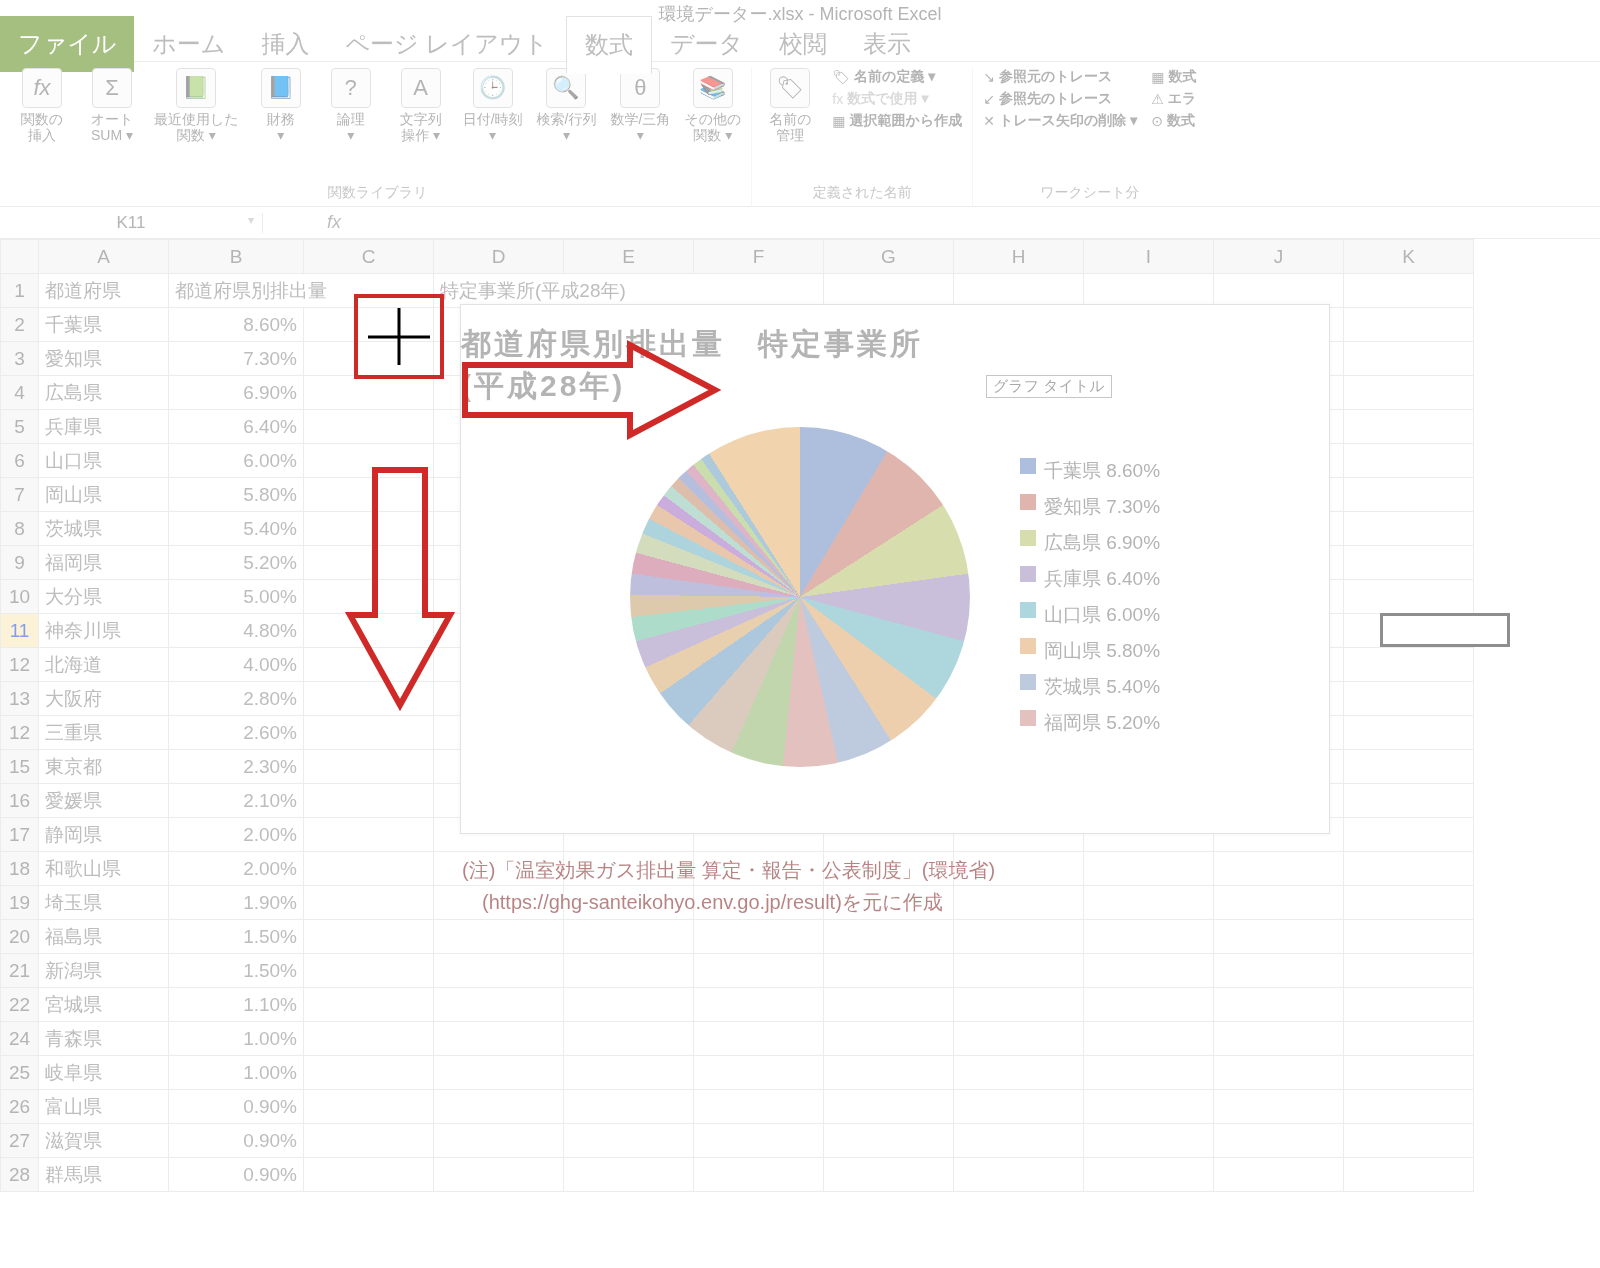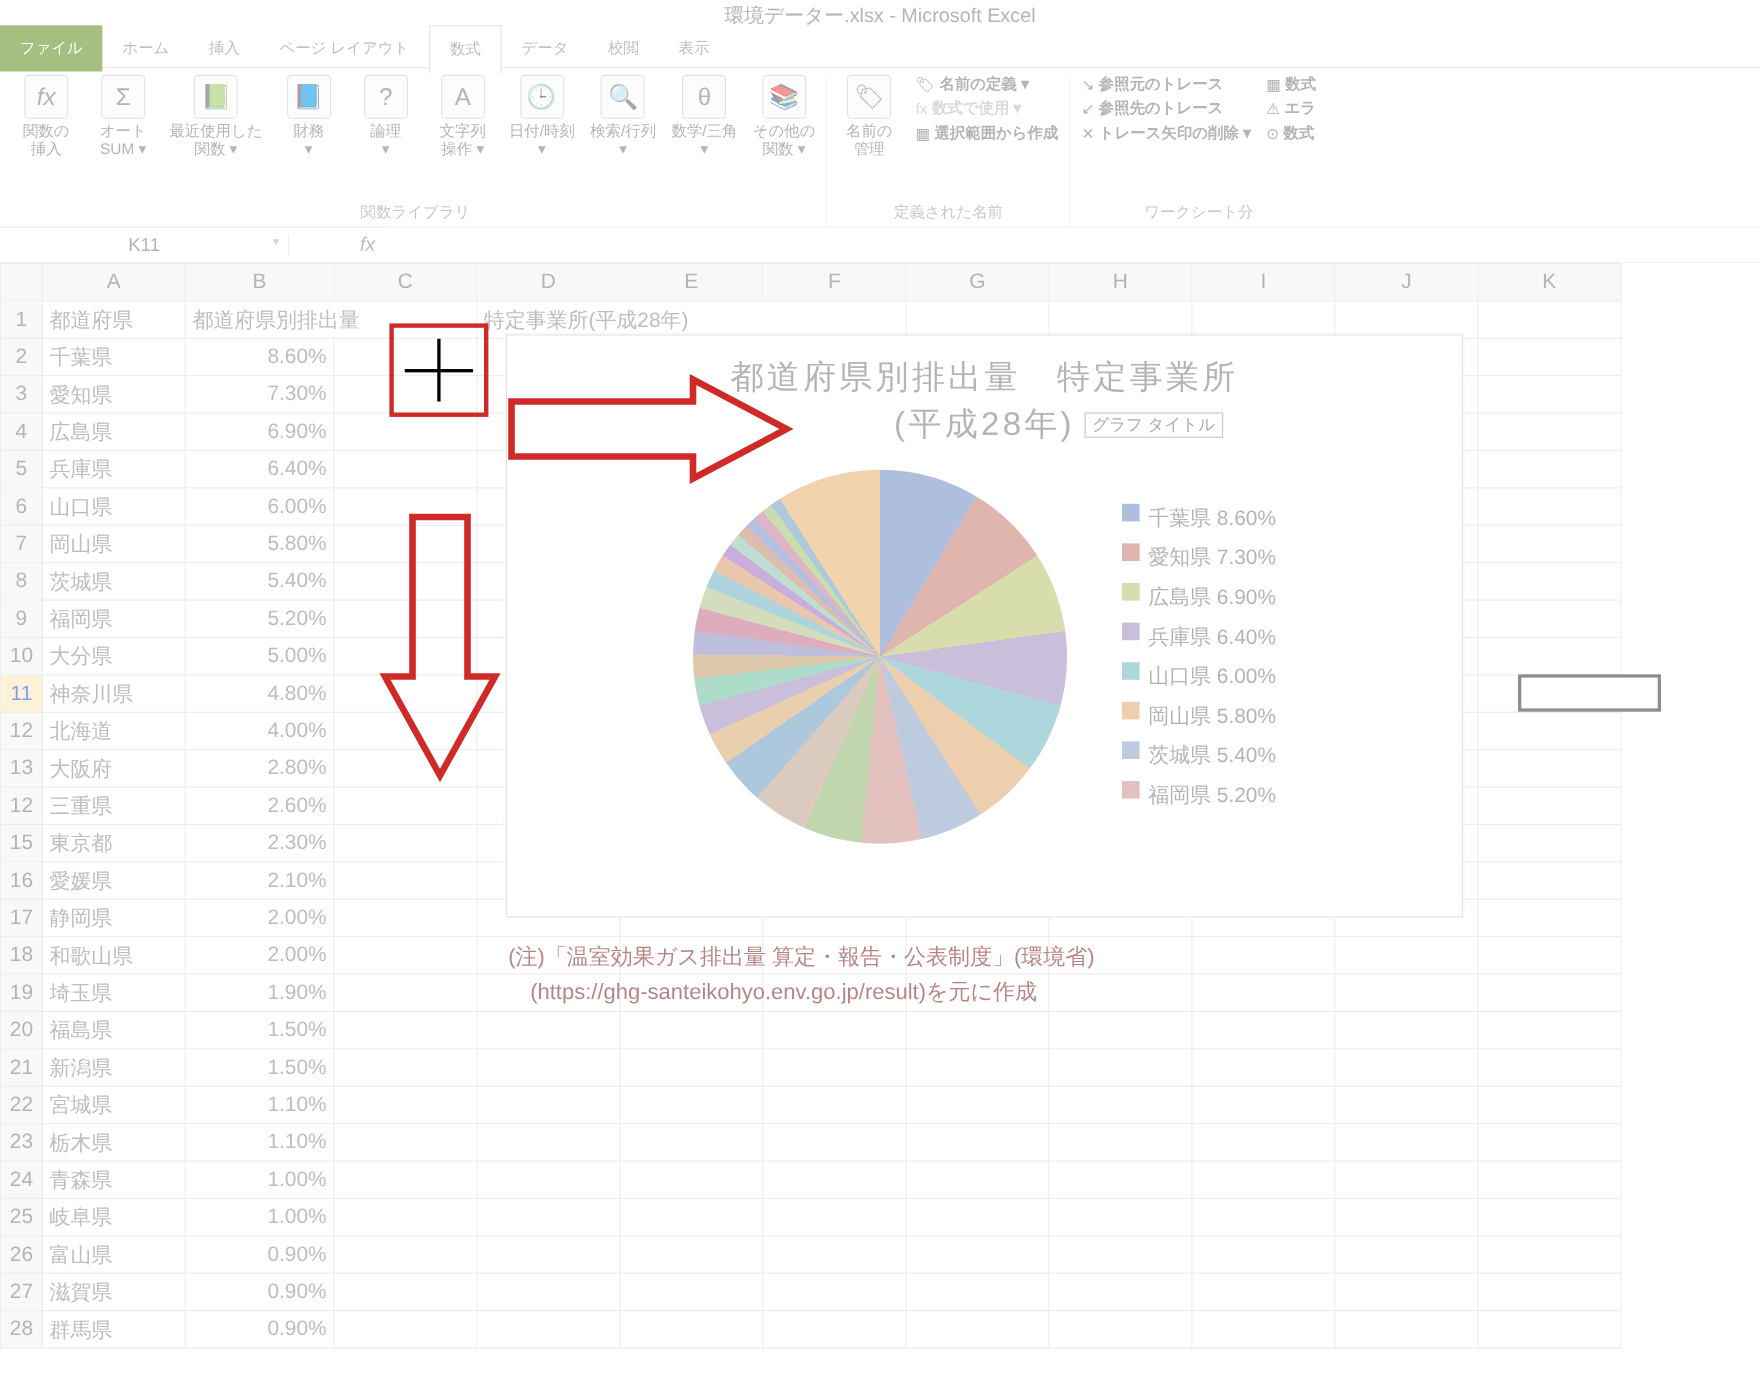--- a/index.html
+++ b/index.html
@@ -1,20 +1,20 @@
 <!DOCTYPE html>
 <html><head>
 <meta charset="utf-8">
 <style>
 *{box-sizing:border-box;margin:0;padding:0;font-family:"Meiryo UI","MS PGothic",sans-serif}
 body{background:#fff;color:#888;width:1600px;height:1268px;overflow:hidden;position:relative;font-size:17px}
 .faded{opacity:.55}
 .titlebar{height:26px;text-align:center;font-size:18px;color:#777;padding-top:2px}
 .tabbar{height:36px;display:flex;align-items:center;border-bottom:1px solid #ddd}
-.tab{padding:12px 18px;color:#888;cursor:pointer;font-size:14px}
+.tab{padding:12px 18px;color:#888;cursor:pointer;font-size:24px}
 .tab.file{background:#5b8b1a;color:#fff;font-weight:400}
 .tab.active{border:1px solid #ccc;border-bottom:1px solid #fff;background:#fff;position:relative;top:1px}
 .ribbon{height:145px;display:flex;border-bottom:1px solid #ddd;padding:6px 4px 0}
 .rgroup{display:flex;flex-direction:column;align-items:center;border-right:1px solid #eee;padding:0 10px 2px;justify-content:space-between}
 .rbtns{display:flex;gap:14px;align-items:flex-start}
 .rbtn{display:flex;flex-direction:column;align-items:center;gap:3px;font-size:14px;color:#777;cursor:pointer;min-width:56px;text-align:center;line-height:1.15}
 .ricon{width:40px;height:40px;border:1px solid #ccc;border-radius:4px;display:flex;align-items:center;justify-content:center;font-size:22px;background:#fafafa}
 .rgrouplabel{font-size:14px;color:#999;padding:2px 0}
 .namelist{display:flex;flex-direction:column;gap:4px;font-size:14px;color:#777}
 .namelist span{display:flex;align-items:center;gap:4px;cursor:pointer}
@@ -29,21 +29,21 @@
 table.grid th{background:#f3f3f3;color:#777;font-weight:400;text-align:center}
 table.grid td{background:#fff}
 .colA{width:130px;text-align:left}
 .colB{width:135px;text-align:right}
 .colN{width:130px}
 .rowhdr{width:38px;text-align:center;background:#f3f3f3}
 .rowhdr.sel{color:#1d4ed8;background:#fbe9b8}
 th.csel{background:#fbe9b8}
 td.databorder{border:1px solid #999}
 .chartbox{position:absolute;left:460px;top:65px;width:870px;height:530px;background:#fff;border:1px solid #ccc;box-shadow:0 0 4px rgba(0,0,0,.08)}
-.charttitle{text-align:center;font-size:30px;color:#777;margin-top:18px;font-weight:400;letter-spacing:3px;line-height:1.4}
+.charttitle{font-size:30px;color:#777;margin-top:18px;font-weight:700;letter-spacing:3px;line-height:1.4}
 .tooltip{position:absolute;left:525px;top:70px;border:1px solid #999;background:#fff;font-size:15px;color:#666;padding:1px 6px}
 .chartbody{display:flex;align-items:center;justify-content:center;gap:50px;height:380px}
 .pie{width:340px;height:340px;border-radius:50%;background:conic-gradient(
  #6b8bc3 0 8.6%,
  #c87a6b 8.6% 15.9%,
  #b9c36b 15.9% 22.8%,
  #a08bbf 22.8% 29.2%,
  #6bb7c3 29.2% 35.2%,
  #e0a96b 35.2% 41.0%,
  #8aa0c3 41.0% 46.4%,
@@ -511,34 +511,20 @@
             <td class="colN"></td>
             <td class="colN"></td>
             <td class="colN"></td>
             <td class="colN"></td>
             <td class="colN"></td>
             <td class="colN"></td>
             <td class="colN"></td>
             <td class="colN"></td>
           </tr>
           <tr>
-            <th class="rowhdr ">23</th>
-            <td class="colA databorder">栃木県</td>
-            <td class="colB databorder">1.10%</td>
-            <td class="colN"></td>
-            <td class="colN"></td>
-            <td class="colN"></td>
-            <td class="colN"></td>
-            <td class="colN"></td>
-            <td class="colN"></td>
-            <td class="colN"></td>
-            <td class="colN"></td>
-            <td class="colN"></td>
-          </tr>
-          <tr>
             <th class="rowhdr ">24</th>
             <td class="colA databorder">青森県</td>
             <td class="colB databorder">1.00%</td>
             <td class="colN"></td>
             <td class="colN"></td>
             <td class="colN"></td>
             <td class="colN"></td>
             <td class="colN"></td>
             <td class="colN"></td>
             <td class="colN"></td>

